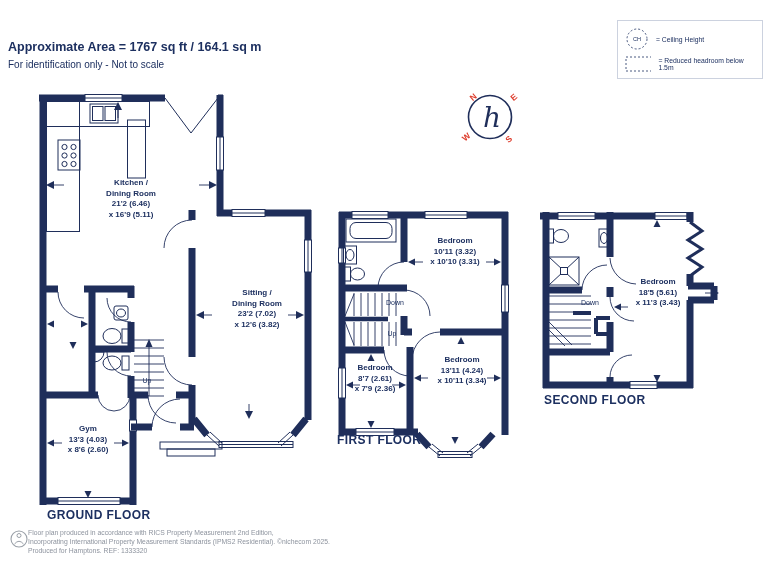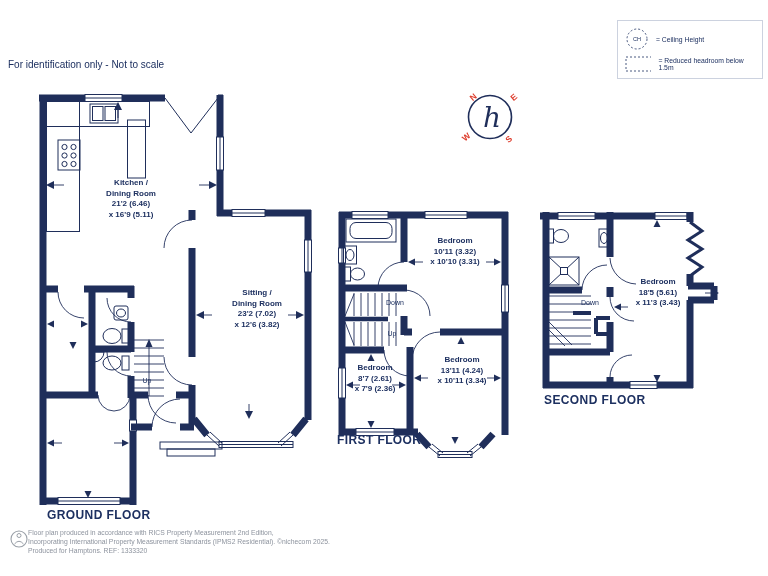--- a/index.html
+++ b/index.html
@@ -18,20 +18,21 @@
               background:#fff;box-sizing:border-box;padding:4px 7px;display:flex;
               flex-direction:column;justify-content:space-around;}
   .legend-row{display:flex;align-items:center;gap:7px;font-size:6.8px;color:#1d3060;}
   .footer{left:28px;top:528px;font-size:6.8px;line-height:9.2px;color:#8d939e;}
 </style>
 </head>
 <body>
 
 <div id="page">
 
+  <div class="abs area" style="left:8px;top:40px;">Approximate Area = 1767 sq ft / 164.1 sq m</div>
   <div class="abs note" style="left:8px;top:59px;">For identification only - Not to scale</div>
 
   <div class="abs legend-box">
     <div class="legend-row">
       <svg width="24" height="24">
         <circle cx="12" cy="12" r="10" fill="none" stroke="#1d3060" stroke-width="0.8" stroke-dasharray="2,2"></circle>
         <text x="12" y="14" text-anchor="middle" font-size="5.5" fill="#1d3060">CH</text>
       </svg>
       <span>= Ceiling Height</span>
     </div>
@@ -300,20 +301,25 @@
       <div>Dining Room</div>
     <div>21'2 (6.46)</div>
       <div>x 16'9 (5.11)</div>
   </div>
   <div class="abs room-label" style="left:257px;top:288px;">
     <div>Sitting /</div>
       <div>Dining Room</div>
     <div>23'2 (7.02)</div>
       <div>x 12'6 (3.82)</div>
   </div>
+  <div class="abs room-label" style="left:88px;top:424px;">
+    <div>Gym</div>
+      <div>13'3 (4.03)</div>
+    <div>x 8'6 (2.60)</div>
+  </div>
   <div class="abs room-label" style="left:455px;top:236px;">
     <div>Bedroom</div>
       <div>10'11 (3.32)</div>
     <div>x 10'10 (3.31)</div>
   </div>
   <div class="abs room-label" style="left:375px;top:363px;">
     <div>Bedroom</div>
       <div>8'7 (2.61)</div>
     <div>x 7'9 (2.36)</div>
   </div>

